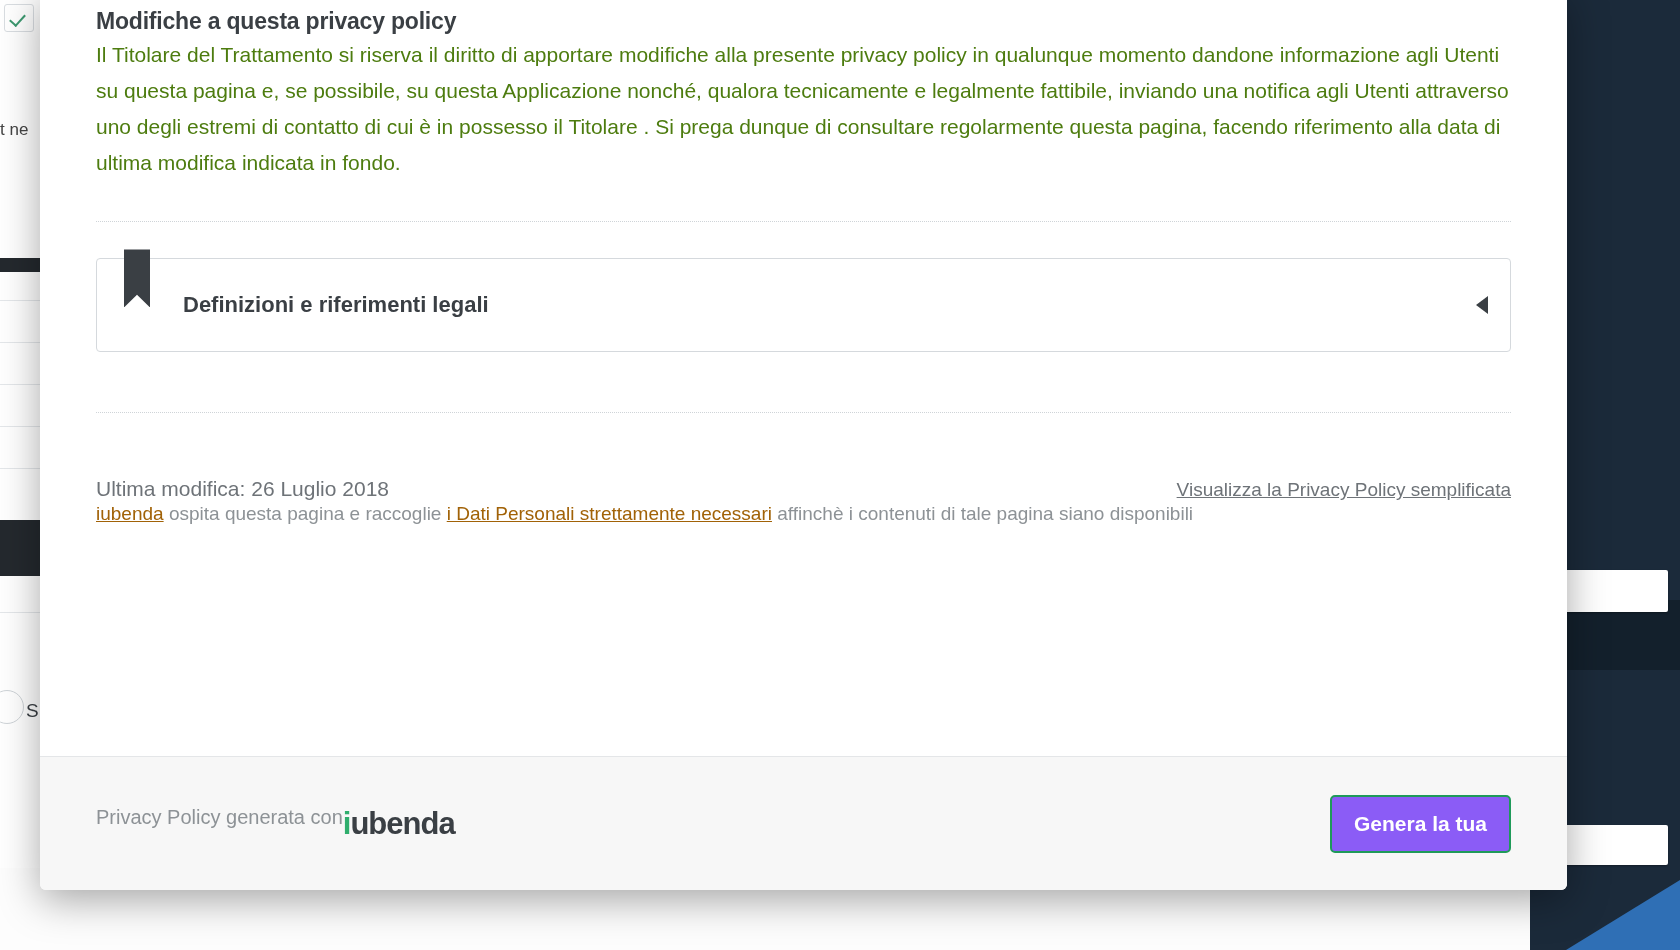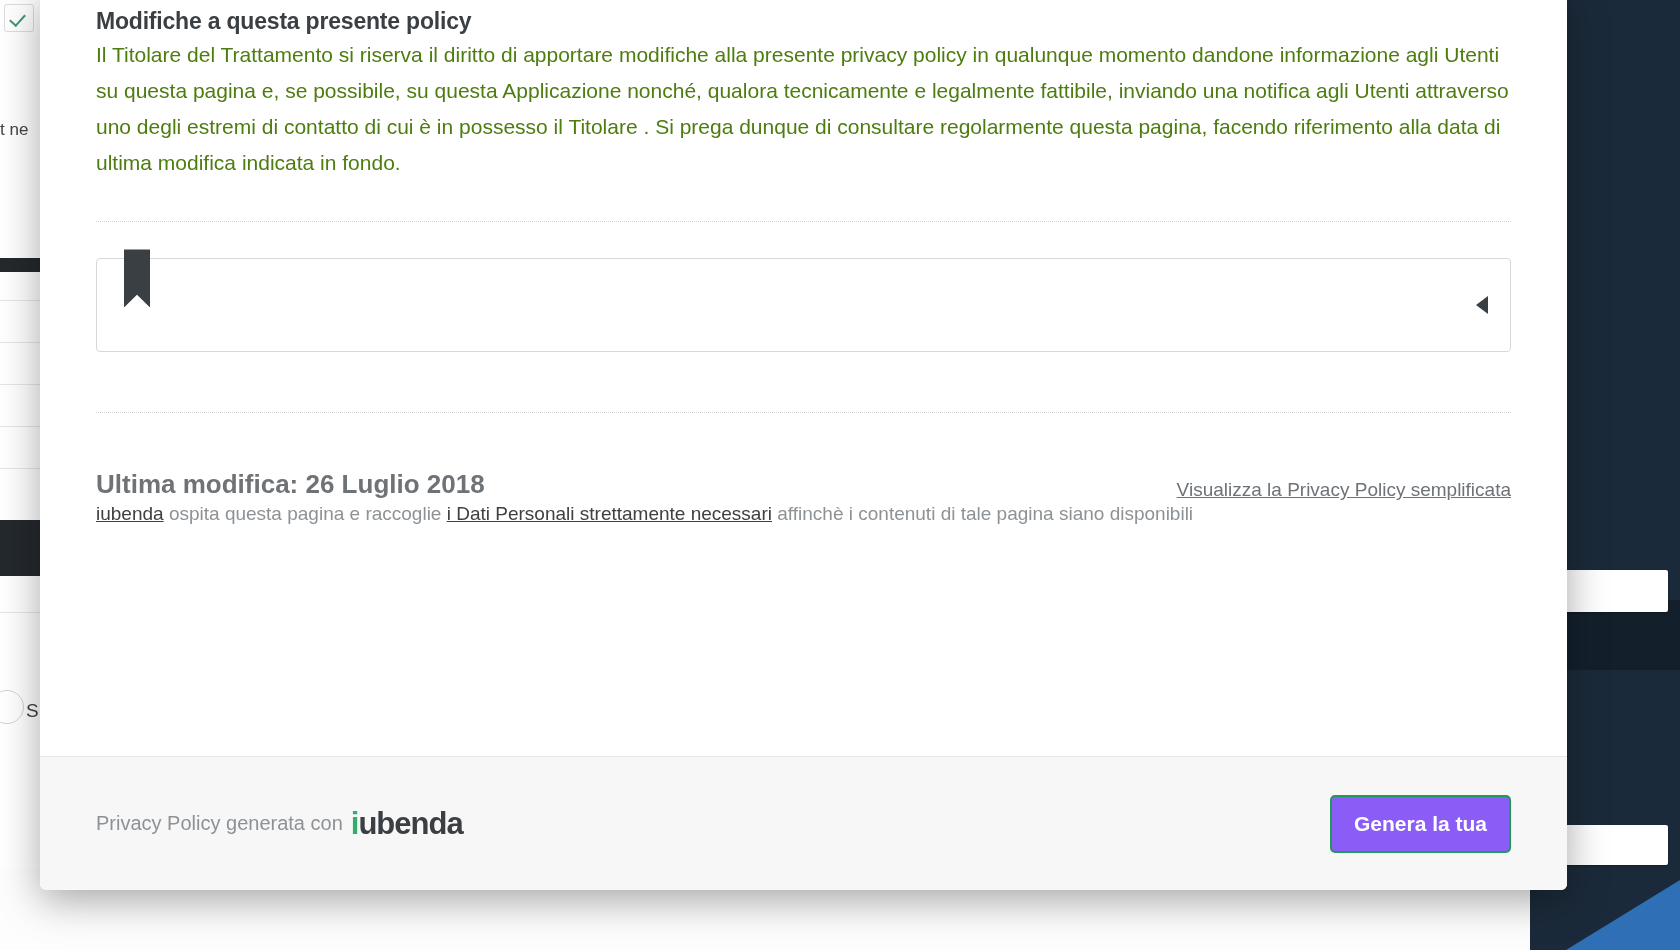--- a/index.html
+++ b/index.html
@@ -192,66 +192,65 @@
   }
 
   
   .footnote {
     position: relative;
     margin-top: 56px;
     height: 80px;
   }
   .footnote-left {
     position: absolute;
-    left: 0; top: 0;
-    font-size: 26px;
+    left: 0; top: 8px;
+    font-size: 21px;
     color: #6e7378;
-    font-weight: 700;
+    font-weight: 400;
   }
   .footnote-link-right {
     position: absolute;
     right: 0; top: 10px;
     font-size: 19px;
     color: #6e7378;
     font-weight: 300;
     text-decoration: underline;
     cursor: pointer;
   }
   .footnote-second {
     position: absolute;
     left: 0; top: 34px;
     font-size: 19px;
     color: #8d9296;
     font-weight: 300;
     white-space: nowrap;
   }
   .footnote-second a {
-    color: #404040;
+    color: #a16207;
     text-decoration: underline;
   }
 
   
   .modal-footer {
     position: absolute;
     left: 0; right: 0; bottom: 0;
     height: 133px;
     background: #f7f7f7;
     border-top: 1px solid #e4e6e8;
   }
   .footer-generated {
     position: absolute;
     left: 56px;
     top: 50%;
     transform: translateY(-50%);
     font-size: 20px;
     color: #8d9296;
     font-weight: 300;
     display: flex;
-    align-items: center;
-    gap: 8px;
+    align-items: flex-start;
   }
   .iubenda-logo {
     display: inline-flex;
     align-items: baseline;
     font-size: 31px;
     font-weight: bold;
     color: #3a3f44;
     letter-spacing: -1px;
   }
   .iubenda-logo .i-green {
@@ -298,28 +297,29 @@
     <div class="bg-right-strip" style="top:600px;width:150px;height:70px;"></div>
     <div class="bg-mini-card" style="top:570px;width:120px;height:42px;"></div>
     <div class="bg-mini-card" style="top:825px;width:128px;height:40px;"></div>
     <div class="bg-blue-diag"></div>
   </div>
 
   <div class="modal">
 
     <div class="modal-body">
 
-      <h2 class="section-title">Modifiche a questa presente policy</h2>
+      <h2 class="section-title">Modifiche a questa privacy policy</h2>
 
       <p class="body-text">Il Titolare del Trattamento si riserva il diritto di apportare modifiche alla presente privacy policy in qualunque momento dandone informazione agli Utenti su questa pagina e, se possibile, su questa Applicazione nonché, qualora tecnicamente e legalmente fattibile, inviando una notifica agli Utenti attraverso uno degli estremi di contatto di cui è in possesso il Titolare . Si prega dunque di consultare regolarmente questa pagina, facendo riferimento alla data di ultima modifica indicata in fondo.</p>
 
       <hr class="dotted">
 
       <div class="accordion">
         <span class="bookmark-icon"></span>
+        <span class="accordion-label">Definizioni e riferimenti legali</span>
         <span class="accordion-arrow"></span>
       </div>
 
       <hr class="dotted" style="margin-top:60px;">
 
       <div class="footnote">
         <div class="footnote-left">Ultima modifica: 26 Luglio 2018</div>
         <div class="footnote-link-right">Visualizza la Privacy Policy semplificata</div>
         <div class="footnote-second">
           <a href="#">iubenda</a><span> ospita questa pagina e raccoglie </span><a href="#">i Dati Personali strettamente necessari</a><span> affinchè i contenuti di tale pagina siano disponibili</span>

